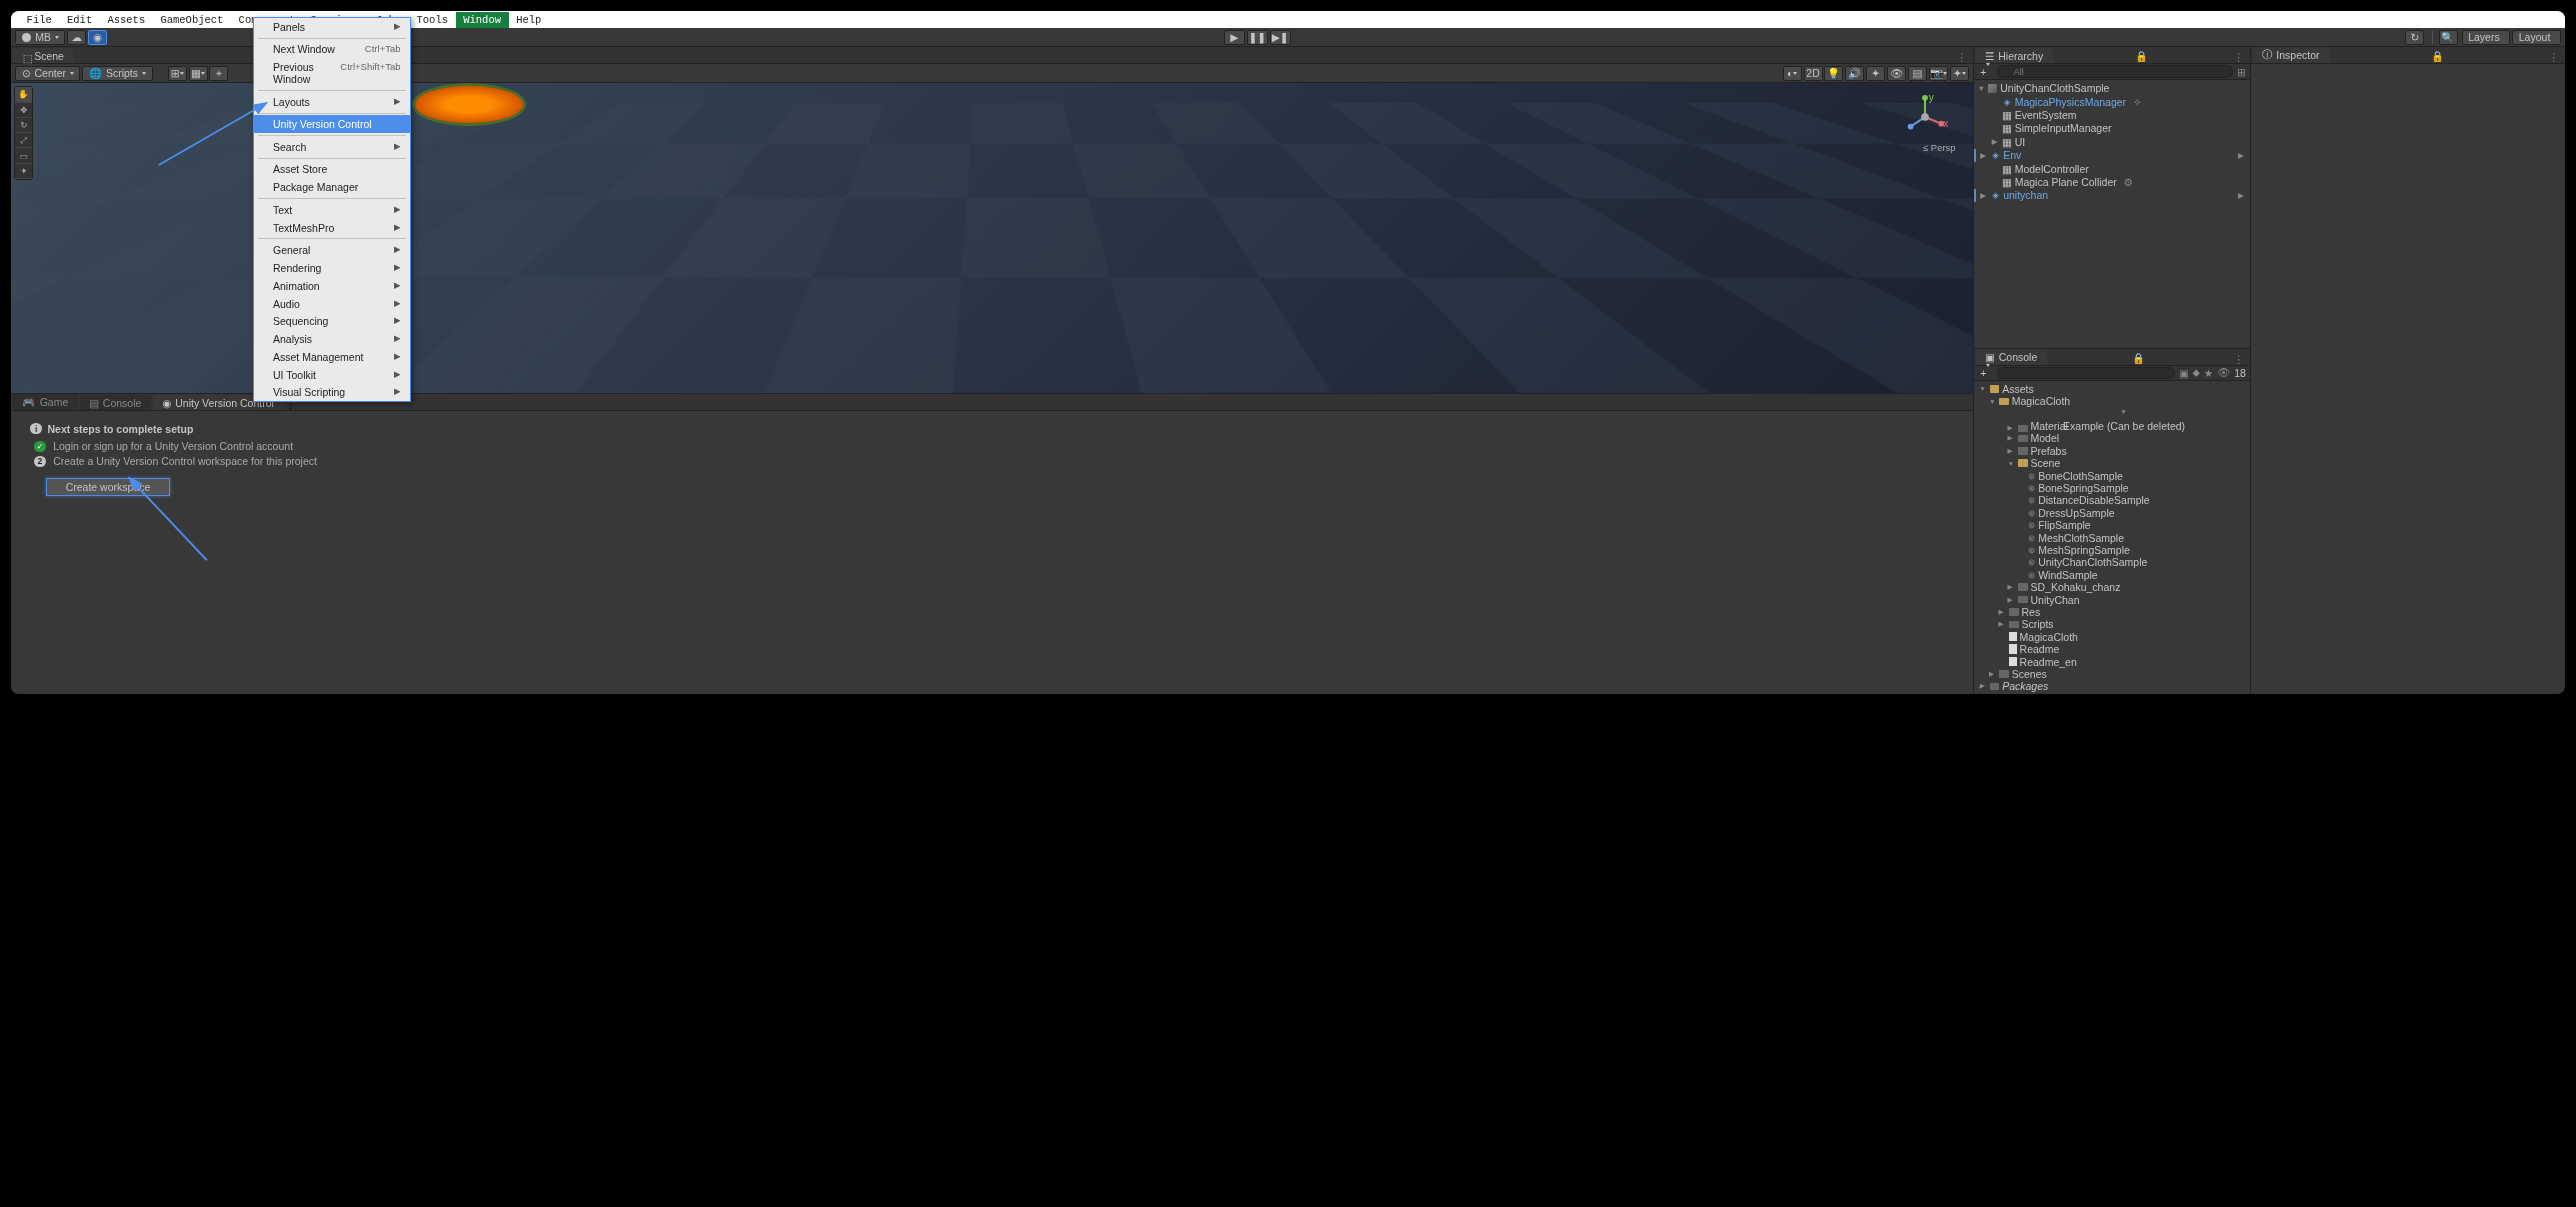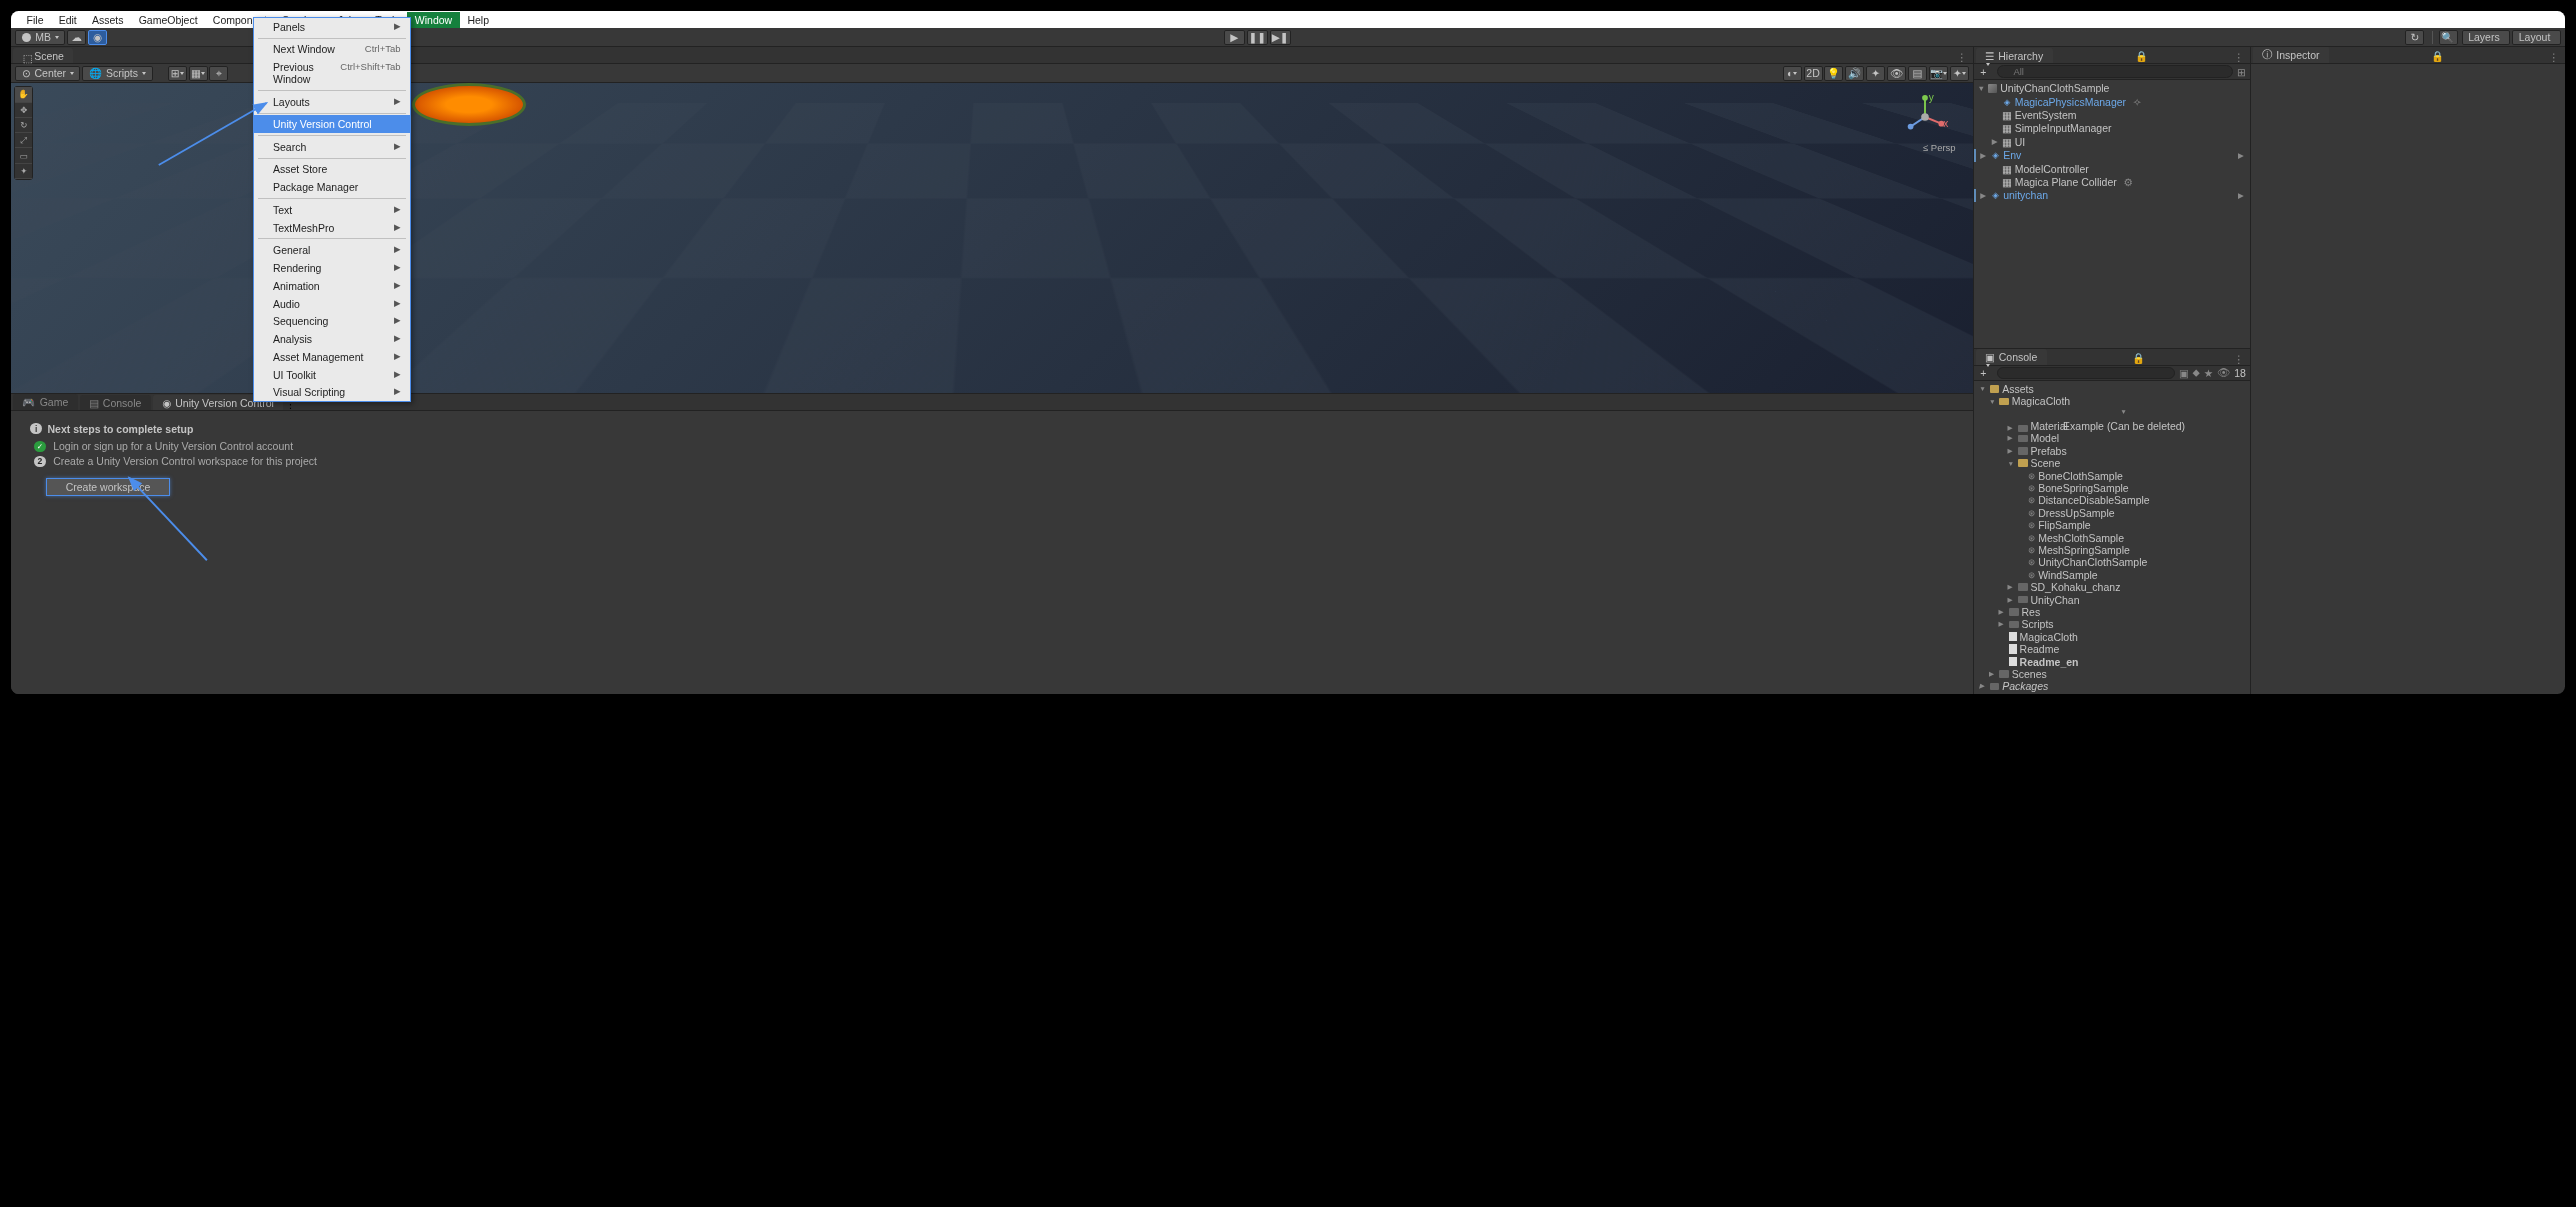--- a/index.html
+++ b/index.html
@@ -1,20 +1,20 @@
 <!DOCTYPE html>
 <html><head>
 <meta charset="utf-8">
 <style>
 * { margin: 0; padding: 0; box-sizing: border-box; font-family: 'Segoe UI', Arial, sans-serif; font-size: 10.5px; user-select: none; }
 body { background: #000; padding: 11.4px; }
 .window { background: #383838; border-radius: 7.6px; overflow: hidden; display: flex; flex-direction: column; height: 683px; }
 
 .menubar { background: #fff; height: 17px; display: flex; align-items: center; padding: 0 7.6px; gap: 0; }
-.menubar .item { padding: 1.9px 7.6px; color: #222; cursor: pointer; }
+.menubar .item { padding: 1.9px 7.6px; color: #222; cursor: pointer; font-family: Liberation Mono, monospace; }
 .menubar .item.selected { background: #15803d; color: #fff; }
 
 .toolbar-top { background: #383838; height: 19px; display: flex; align-items: center; padding: 0 3.8px; border-bottom: 1px solid #222; }
 .toolbar-top .btn { background: #4a4a4a; border: 1px solid #222; height: 15.3px; padding: 0 5.7px; color: #c4c4c4; display: flex; align-items: center; border-radius: 1.9px; margin-right: 1.9px; gap: 3.8px; }
 .accounticon { width: 9.5px; height: 9.5px; border-radius: 50%; background: #c4c4c4; }
 .triangle-down { width: 0; height: 0; border-left: 2.9px solid transparent; border-right: 2.9px solid transparent; border-top: 3.8px solid #c4c4c4; }
 .toolbar-top .icon-btn { width: 19px; height: 15.3px; background: #4a4a4a; border: 1px solid #222; display: flex; align-items: center; justify-content: center; color: #c4c4c4; margin-right: 1.9px; border-radius: 1.9px; }
 .toolbar-top .icon-btn.active { background: #2d5d9e; border-color: #4c8dea; }
 .flex-spacer { flex: 1; }
 .play-controls { display: flex; gap: 1.9px; }
@@ -441,21 +441,21 @@
             <div class="proj-row" style="padding-left: 25px;">
               <span class="expand" style="width:7.6px;font-size:6.7px;color:#888"></span>
               <span class="file-icon"></span>
               <span>MagicaCloth</span>
             </div>
             <div class="proj-row" style="padding-left: 25px;">
               <span class="expand" style="width:7.6px;font-size:6.7px;color:#888"></span>
               <span class="file-icon"></span>
               <span>Readme</span>
             </div>
-            <div class="proj-row" style="padding-left: 25px; font-weight: bold;">
+            <div class="proj-row" style="padding-left: 25px;">
               <span class="expand" style="width:7.6px;font-size:6.7px;color:#888"></span>
               <span class="file-icon"></span>
               <span>Readme_en</span>
             </div>
             <div class="proj-row" style="padding-left: 15.3px;">
               <span class="expand" style="width:7.6px;font-size:6.7px;color:#888">▶</span>
               <span class="folder-icon dark"></span>
               <span>Scenes</span>
             </div>
             <div class="proj-row" style="padding-left: 5.7px; font-style: italic;">

